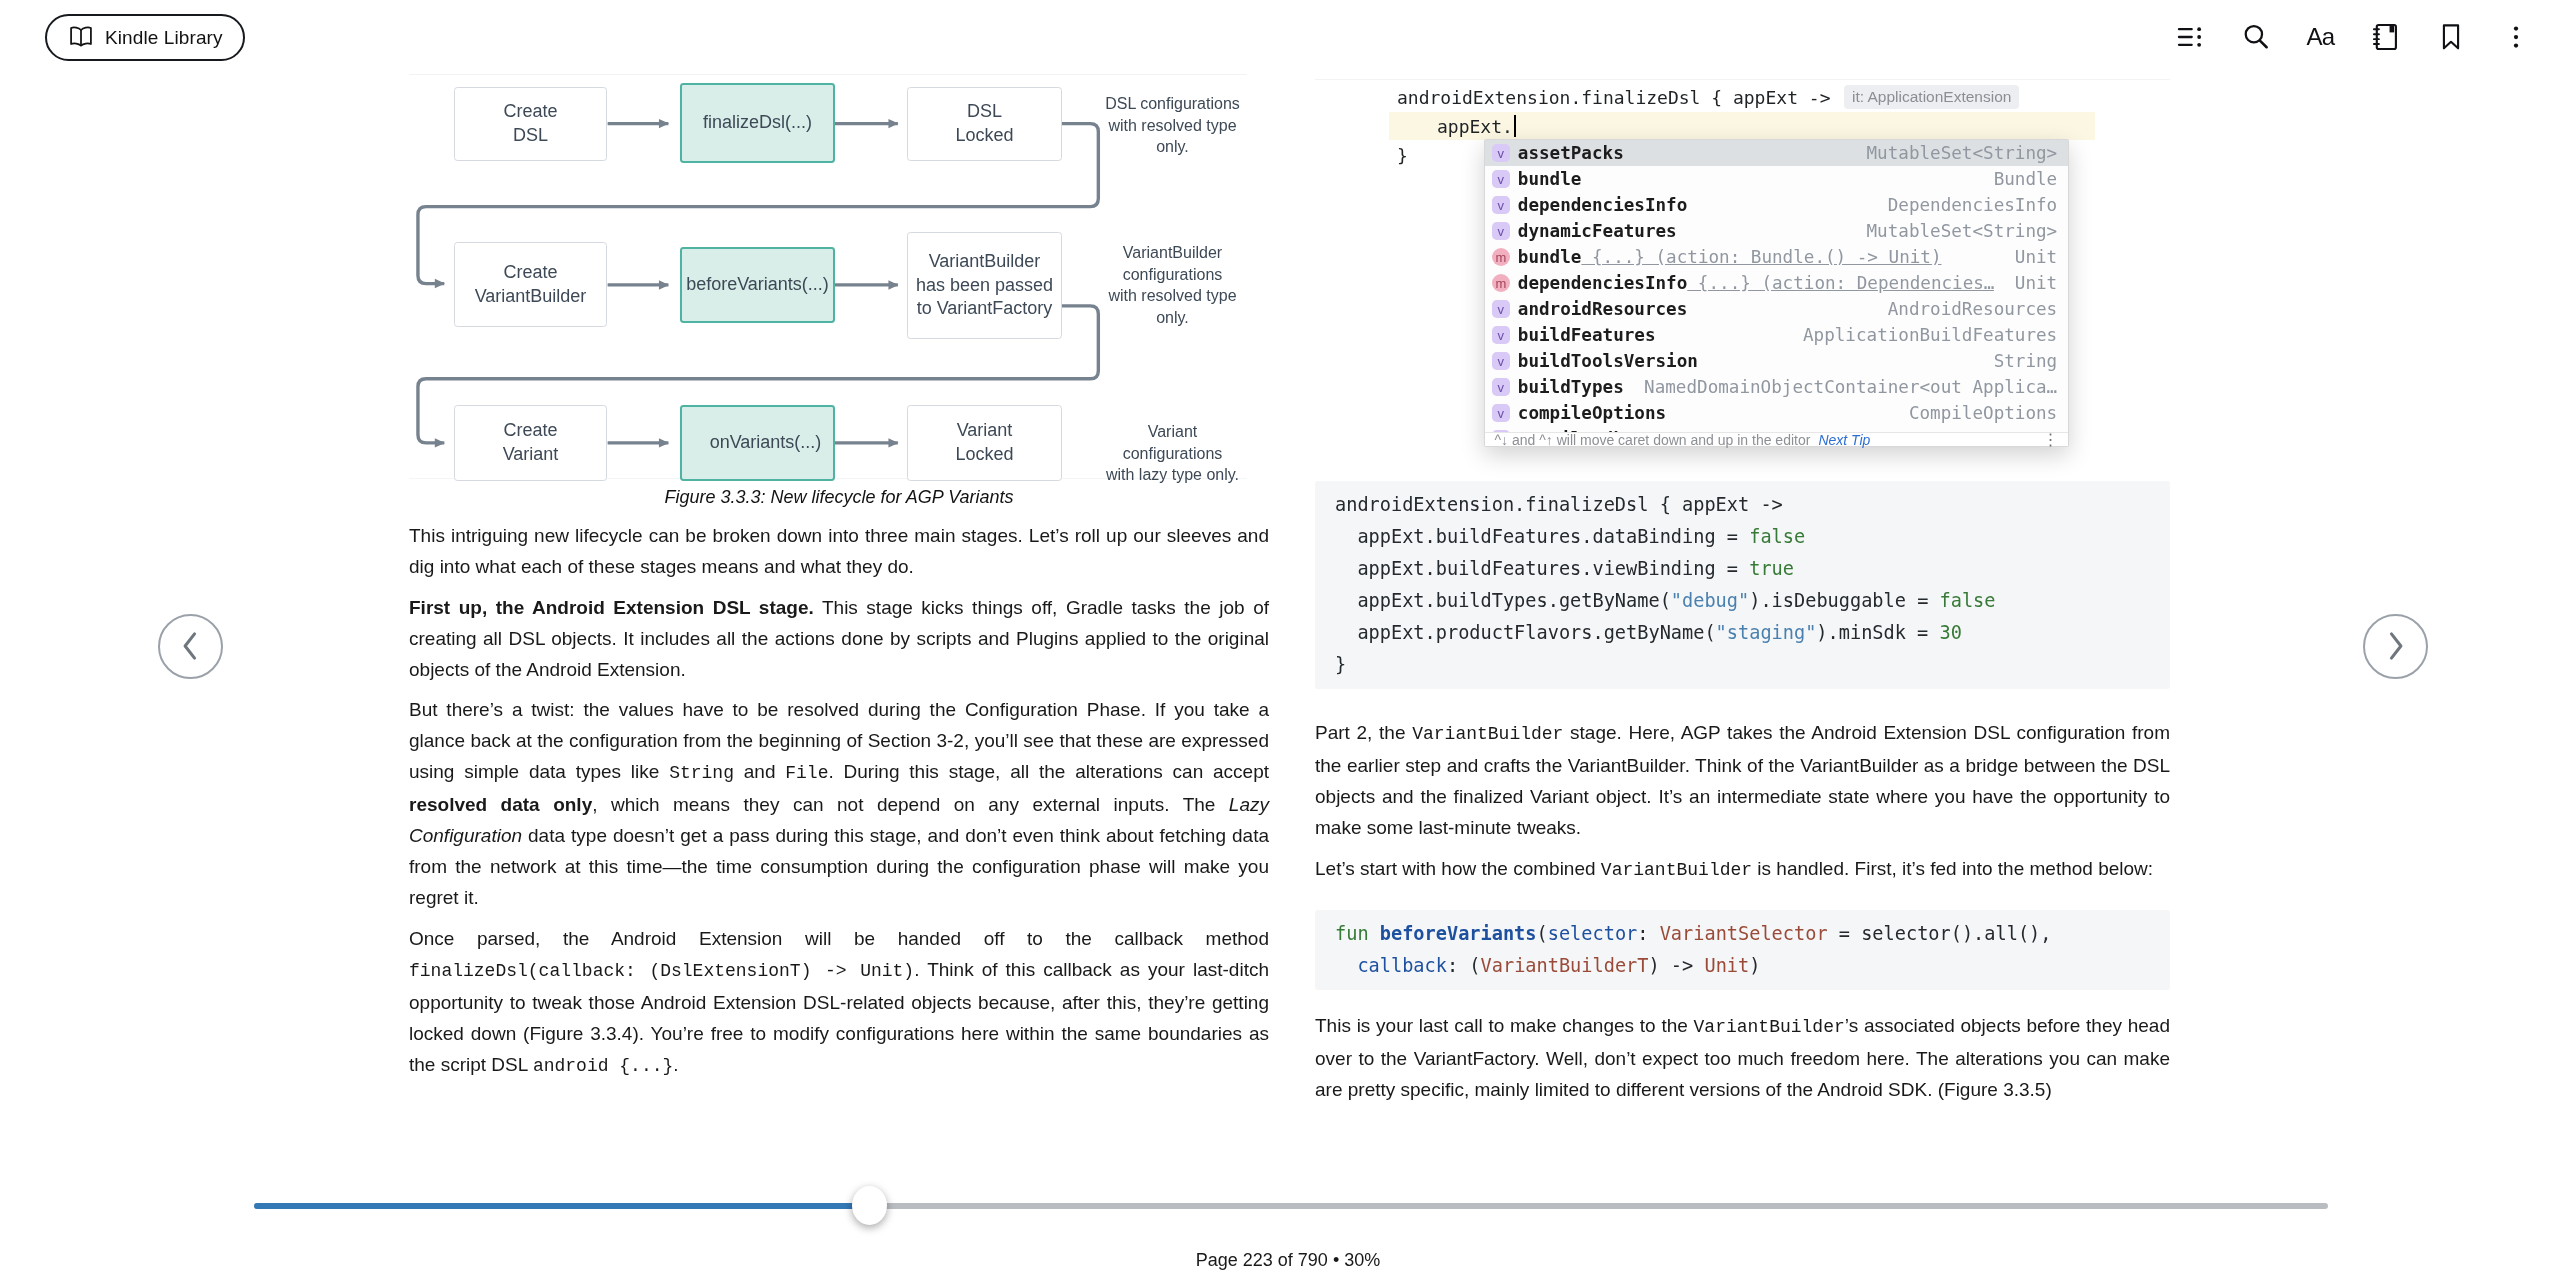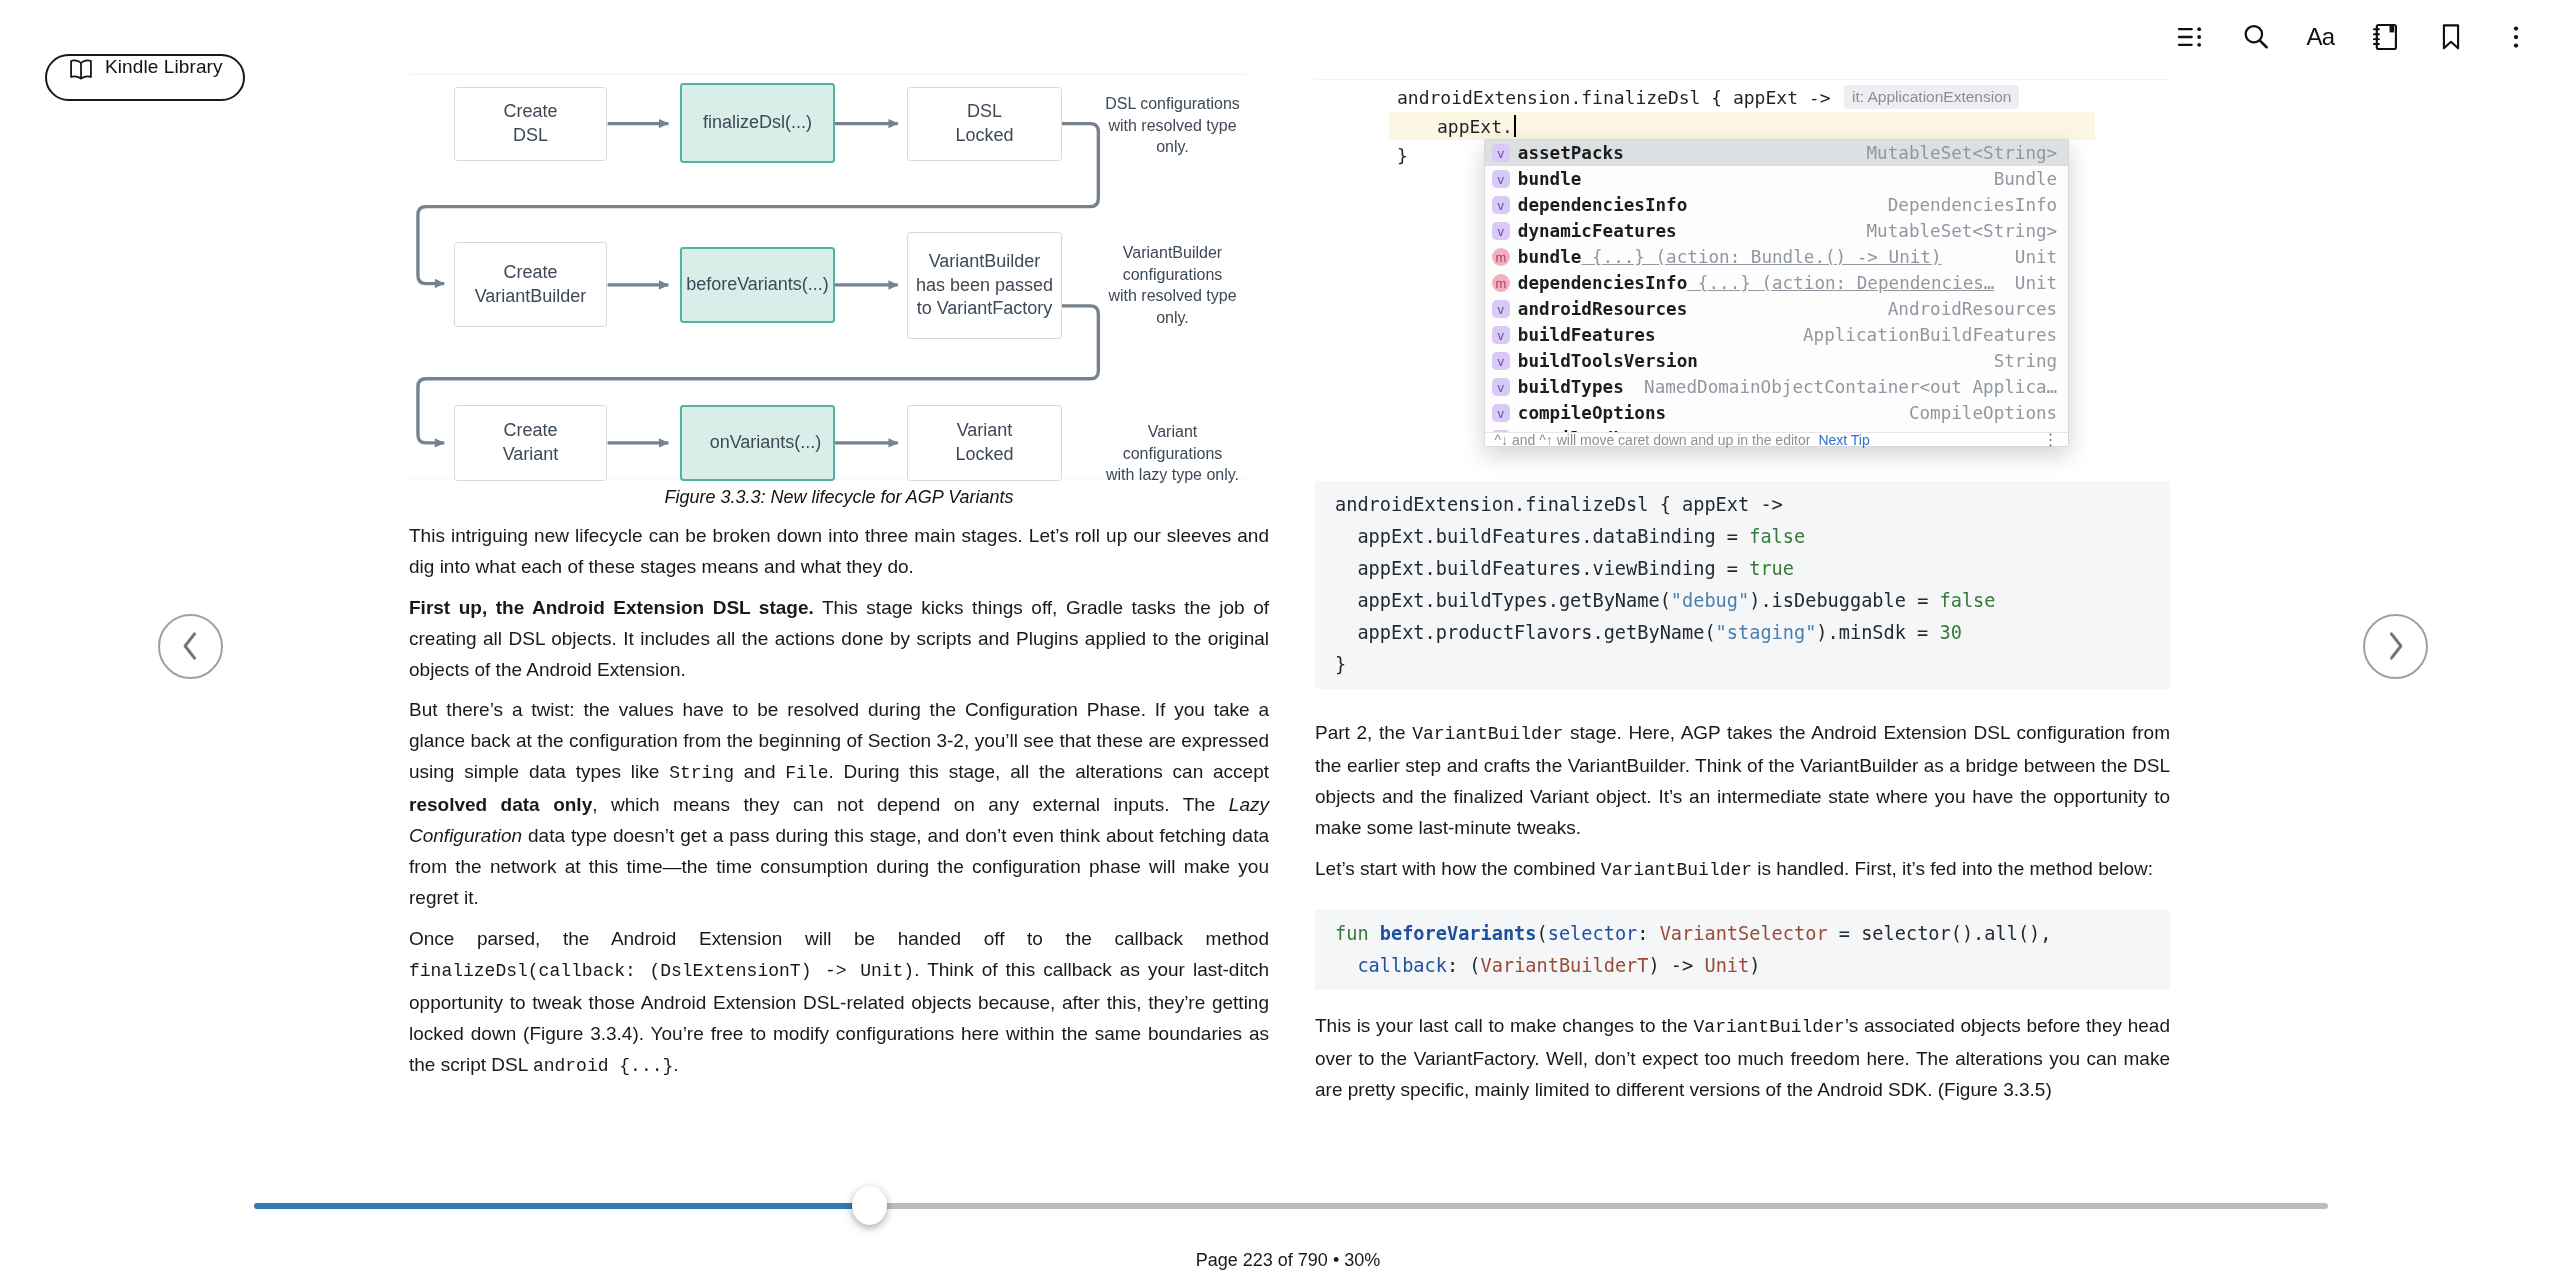--- a/index.html
+++ b/index.html
@@ -2,21 +2,21 @@
 <html style="font-size:10.8px"><head>
 <meta charset="utf-8">
 <style>
   * { box-sizing: border-box; margin: 0; padding: 0; }
   html,body { width: 2576px; height: 1288px; background: #ffffff; }
   body { position: relative; overflow: hidden; font-family: "Liberation Sans", sans-serif; color: #1a1a1a; }
 
   
   .topbar { position: absolute; left: 0; top: 0; width: 100%; height: 78px; background: #fff; }
   .lib-btn { position: absolute; left: 45px; top: 14px; height: 47px; border: 2px solid #16191d; border-radius: 24px;
-             display: flex; gap: 10px; padding: 0 20px; background: #fff; cursor: pointer; margin-top: 40px; }
+             display: flex; align-items: center; gap: 10px; padding: 0 20px; background: #fff; cursor: pointer; }
   .lib-btn span.lbl { font-size: 19px; font-weight: 500; color: #101214; letter-spacing: 0.1px; }
   .book-title { position: absolute; left: 50%; top: 27px; transform: translateX(-50%); font-size: 21px;
                 font-weight: 400; letter-spacing: 0.4px; color: #0f1114; white-space: nowrap; }
   .topbar-icons { position: absolute; right: 43px; top: 19px; display: flex; gap: 30px; align-items: center; }
   .tb-icon { width: 35px; height: 35px; display: flex; align-items: center; justify-content: center; cursor: pointer; }
   .aa-label { font-size: 24px; color: #0f1114; letter-spacing: -0.7px; }
 
   
   .nav-arrow { position: absolute; top: 614px; width: 65px; height: 65px; border: 2px solid #9aa1a9; border-radius: 50%;
                display: flex; align-items: center; justify-content: center; background: #fff; cursor: pointer; }
@@ -74,21 +74,21 @@
   .prow.sel { background: #dde0e3; }
   .picon { width: 18px; height: 18px; border-radius: 4.7px; flex: none; display: flex; align-items: center; justify-content: center;
            font-family: "Liberation Sans", sans-serif; font-size: 13px; font-weight: 500; margin-right: 8px; }
   .picon.v { background: #d9c9f6; color: #6b4fa8; }
   .picon.m { background: #f2afbf; color: #a34458; border-radius: 50%; }
   .pname { font-family: "DejaVu Sans Mono", monospace; font-size: 17.6px; font-weight: 700; color: #1c1c1c; white-space: pre; }
   .pdetail { font-family: "DejaVu Sans Mono", monospace; font-size: 17.6px; color: #9097a0; white-space: pre; overflow: hidden; text-decoration: underline; }
   .ptype { font-family: "DejaVu Sans Mono", monospace; font-size: 17.6px; color: #9097a0; margin-left: auto; white-space: pre; padding-left: 13.5px; }
   .popup-footer { height: 14px; border-top: 1.4px solid #e6e6e6; background: #fff; display: flex; align-items: center;
                   padding: 0 9.5px; font-family: "Liberation Sans", sans-serif; font-size: 14px; color: #8c8f94; }
-  .next-tip { color: #2e6fd4; margin-left: 8px; cursor: pointer; }
+  .next-tip { color: #2e6fd4; margin-left: 8px; cursor: pointer; font-style: italic; }
   .footer-kebab { margin-left: auto; color: #6f7378; font-size: 16px; cursor: pointer; }
 
   
   .codeblock { background: #f5f6f7; border-radius: 2.7px; padding: 8px 20px; font-family: "DejaVu Sans Mono", monospace;
                font-size: 18.6px; line-height: 32px; color: #24292e; white-space: pre; }
   .cb1 { margin-top: 15px; }
   .cb2 { margin-top: 24px; }
   .tok-green { color: #377a37; margin-top: 39px; }
   .tok-str   { color: #4a80b0; }
   .tok-fn    { color: #1e50a0; font-weight: 700; }

